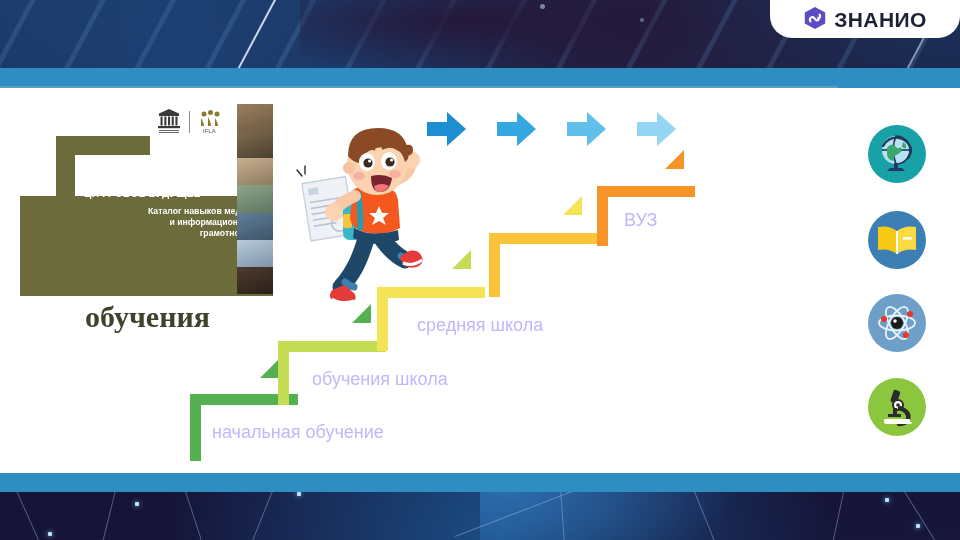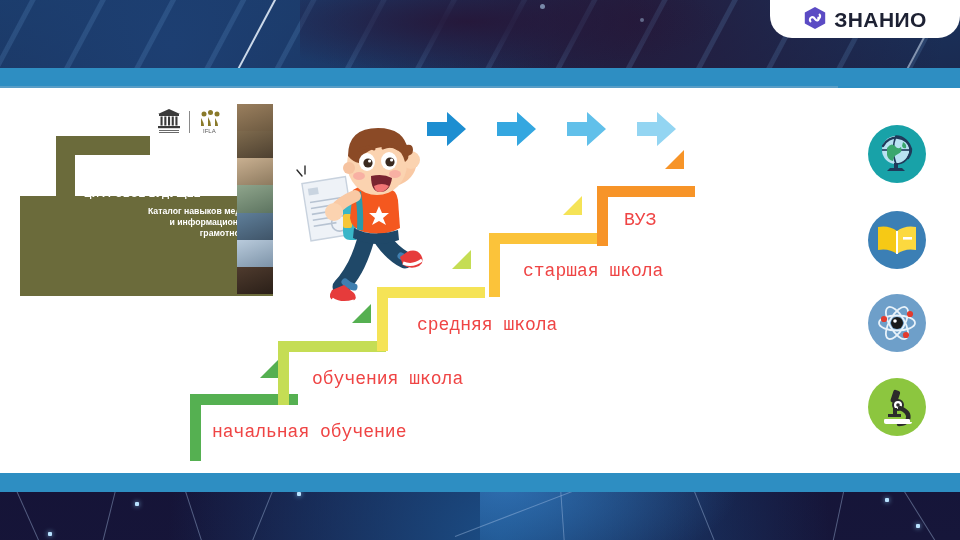--- a/index.html
+++ b/index.html
@@ -140,22 +140,22 @@
   .step { position:absolute; }
   .step .vbar { position:absolute; left:0; top:0; width:11px; }
   .step .hbar { position:absolute; left:0; top:0; height:11px; }
   .tri {
     position:absolute; width:0; height:0;
     border-style:solid; border-width:0 19px 19px 0;
     border-color: transparent;
   }
   .step-label {
     position:absolute;
-    font-family:Liberation Mono, monospace;
-    font-size:18px; color:#ef4444; white-space:nowrap;
+    font-family:Liberation Sans, sans-serif;
+    font-size:18px; color:#c4b5fd; white-space:nowrap;
   }
 
   
   .arrows { position:absolute; left:424px; top:108px; width:260px; height:42px; }
   .arrow { position:absolute; top:0; width:46px; height:42px; }
 
   
   .icon-circle {
     position:absolute; width:58px; height:58px; border-radius:50%;
     display:flex; align-items:center; justify-content:center;
@@ -262,20 +262,21 @@
       <i style="background:linear-gradient(160deg,#7f6b4e,#4d4030);"></i>
       <i style="background:linear-gradient(160deg,#c9b091,#8d7a5f);"></i>
       <i style="background:linear-gradient(160deg,#8fa58c,#5d7460);"></i>
       <i style="background:linear-gradient(160deg,#5f7f9a,#3f5468);"></i>
       <i style="background:linear-gradient(160deg,#b9cbdc,#7d93a8);"></i>
       <i style="background:linear-gradient(160deg,#4f3b2e,#2a1f18);"></i>
     </div>
   </div>
 
   <div class="headline">
+    <div>обучения</div>
   </div>
 
   <div class="arrows">
     <div class="arrow" style="left:0px;">
       <svg width="46" height="42" viewBox="0 0 46 42">
           <path d="M3 14 h20 V4 l19 17 -19 17 v-10 H3 z" fill="#1d8ed1"></path>
         </svg>
     </div>
     <div class="arrow" style="left:70px;">
       <svg width="46" height="42" viewBox="0 0 46 42">
@@ -312,21 +313,20 @@
         <i class="hbar" style="width: 108px; background: rgb(245, 227, 86);"></i>
         <i class="vbar" style="height: 64px; background: rgb(245, 227, 86);"></i>
       </div>
       <div class="tri" style="left: 452px; top: 162px; border-color: transparent rgb(197, 221, 84) transparent transparent; border-width: 19px 19px 0px 0px;"></div>
       <div class="step-label" style="left: 417px; top: 227px; text-align: right;">средняя школа</div>
       <div class="step" style="left: 489px; top: 145px; width: 108px; height: 64px;">
         <i class="hbar" style="width: 108px; background: rgb(251, 195, 58);"></i>
         <i class="vbar" style="height: 64px; background: rgb(251, 195, 58);"></i>
       </div>
       <div class="tri" style="left: 563px; top: 108px; border-color: transparent rgb(245, 227, 86) transparent transparent; border-width: 19px 19px 0px 0px;"></div>
-      <div class="step-label" style="left: 523px; top: 173px;">старшая школа</div>
       <div class="step" style="left: 597px; top: 98px; width: 98px; height: 60px;">
         <i class="hbar" style="width: 98px; background: rgb(247, 148, 40);"></i>
         <i class="vbar" style="height: 60px; background: rgb(247, 148, 40);"></i>
       </div>
       <div class="tri" style="left: 665px; top: 62px; border-color: transparent rgb(247, 148, 40) transparent transparent; border-width: 19px 19px 0px 0px;"></div>
       <div class="step-label" style="left: 624px; top: 122px;">ВУЗ</div>
     </div>
 
   <div class="boy">
     <svg width="148" height="195" viewBox="0 0 148 195">

